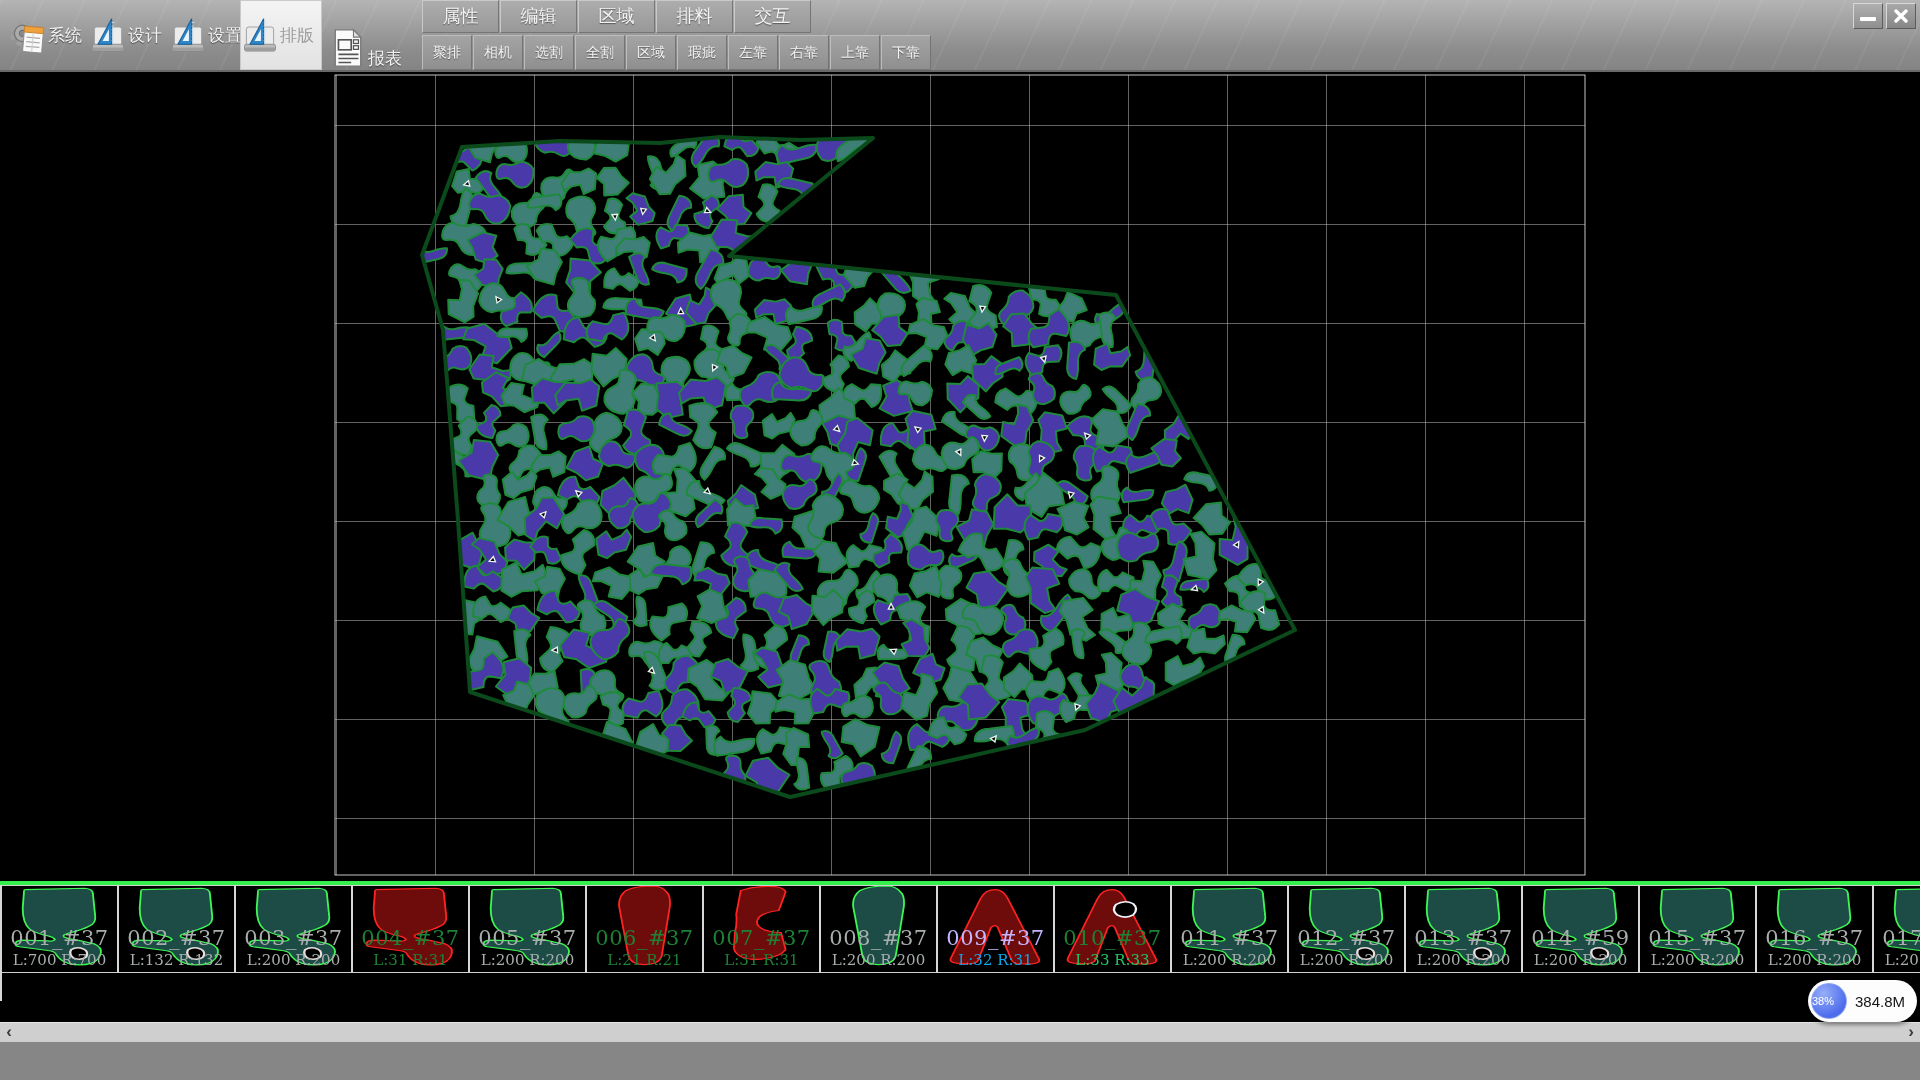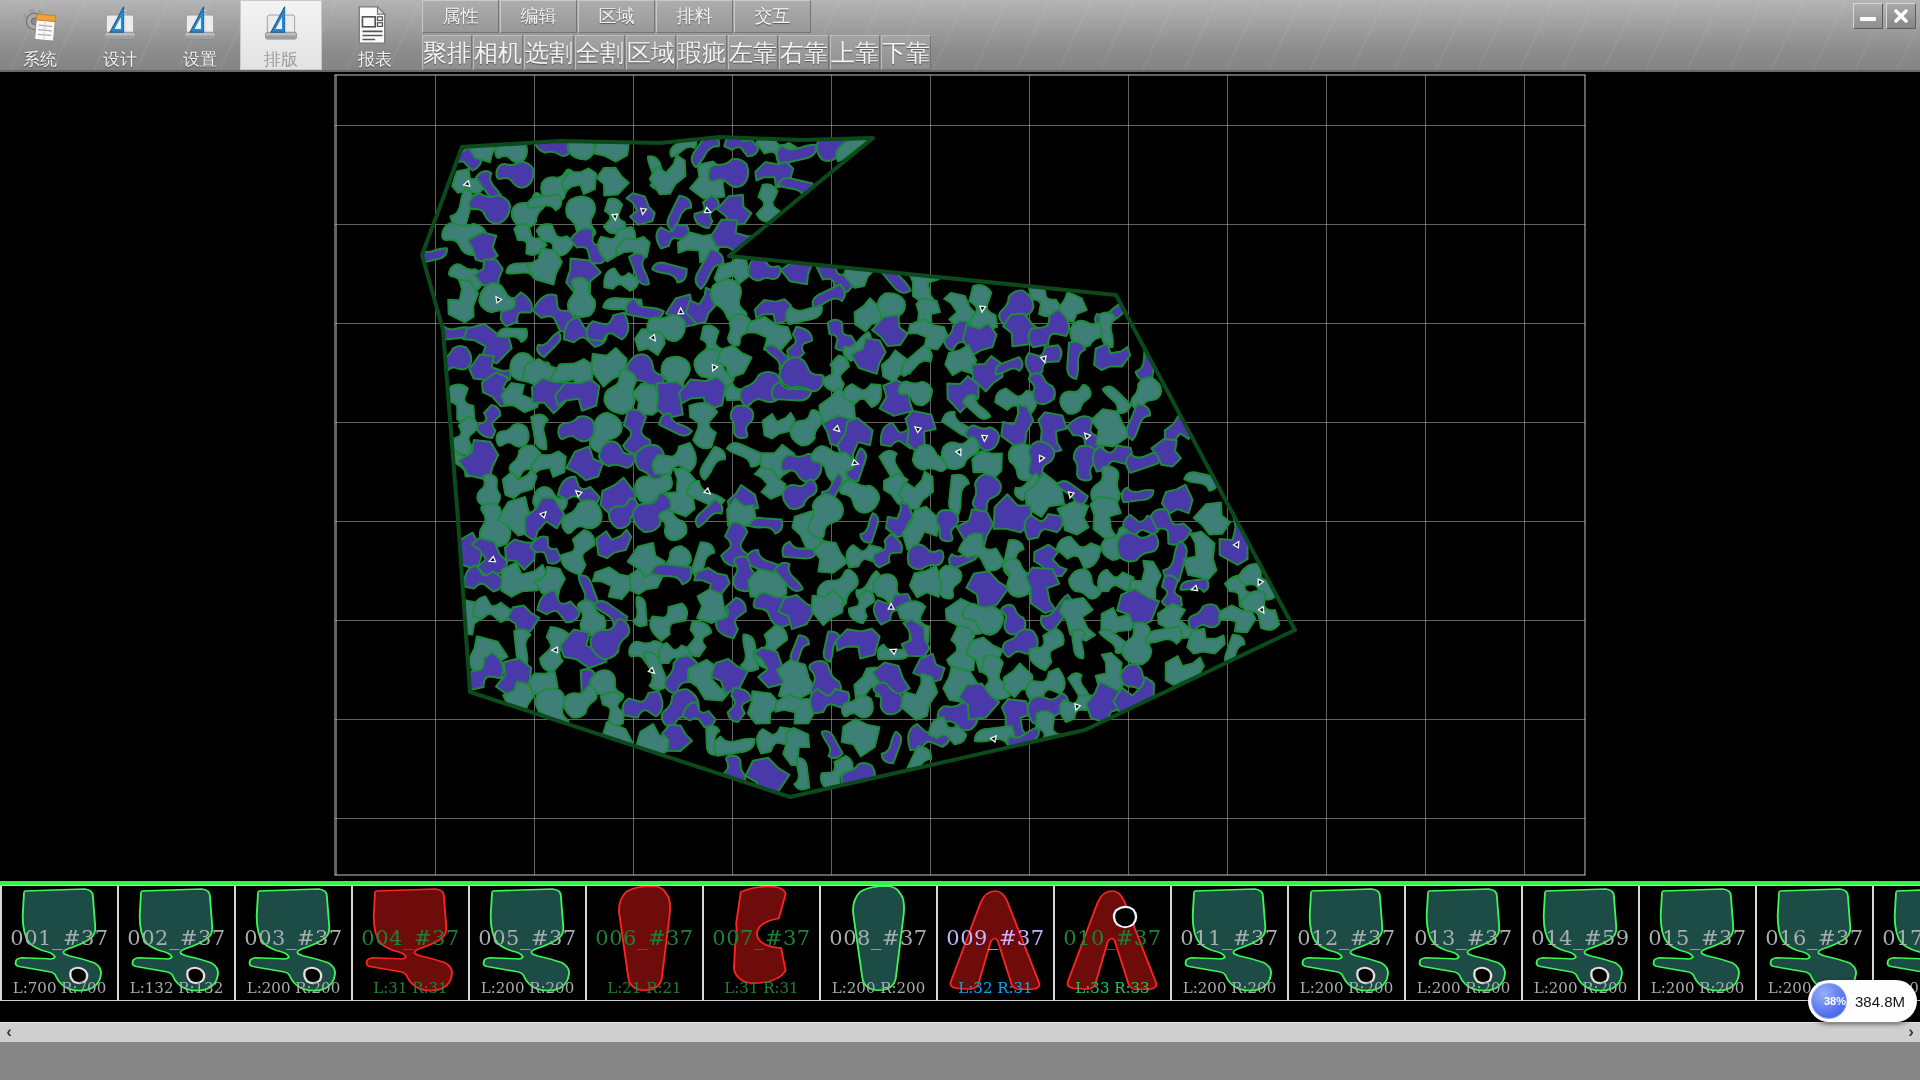--- a/index.html
+++ b/index.html
@@ -13,21 +13,21 @@
   
   #toolbar {
     position:absolute; left:0; top:0; width:1920px; height:72px;
     background:
       repeating-linear-gradient(115deg, rgba(255,255,255,.05) 0 2px, rgba(0,0,0,0) 2px 38px),
       linear-gradient(#b4b4b4, #8d8d8d 70%, #848484);
     border-bottom:2px solid #686868;
   }
   .bigbtn {
     position:absolute; top:0; height:70px; width:64px; cursor:default;
-    display:flex; flex-direction:column; align-items:center; justify-content:flex-start;
+    display:flex; flex-direction:row; align-items:center; justify-content:flex-start;
   }
   .bigbtn .icon { margin-top:3px; width:40px; height:44px; }
   .bigbtn .blabel {
     font-size:17px; color:#f2f2f2; text-shadow:0 1px 1px #4a4a4a;
     margin-top:1px; white-space:nowrap;
   }
   .bigbtn.selected {
     background:linear-gradient(#f4f4f4,#e2e2e2); width:82px;
     box-shadow:inset 0 0 0 1px #c9c9c9;
   }
@@ -38,21 +38,21 @@
   #menu-row1 .mbtn {
     width:77px; height:33px; line-height:31px; text-align:center;
     font-size:18px; color:#f4f4f4; text-shadow:0 1px 1px #555;
     background:linear-gradient(#adadad,#989898);
     border:1px solid; border-color:#c9c9c9 #757575 #757575 #c9c9c9;
     margin-right:1px;
   }
   #menu-row2 { left:422px; top:35px; height:35px; }
   #menu-row2 .mbtn {
     width:50px; height:35px; line-height:33px; text-align:center;
-    font-size:24px; color:#f4f4f4; text-shadow:0 1px 1px #555;
+    font-size:14px; color:#f4f4f4; text-shadow:0 1px 1px #555;
     background:linear-gradient(#a4a4a4,#8f8f8f);
     border:1px solid; border-color:#bdbdbd #747474 #747474 #bdbdbd;
     margin-right:1px;
   }
   .winbtn {
     position:absolute; top:3px; width:30px; height:26px;
     display:flex; align-items:center; justify-content:center;
     background:linear-gradient(#b0b0b0,#8f8f8f);
     border:1px solid; border-color:#d8d8d8 #5c5c5c #5c5c5c #d8d8d8;
   }
@@ -64,21 +64,21 @@
   #canvas-wrap { position:absolute; left:0; top:72px; width:1920px; height:809px; background:#000; }
 
   
   #strip-accent { position:absolute; left:0; top:881px; width:1920px; height:4px; }
   #parts-strip {
     position:absolute; left:0; top:885px; width:1920px; height:116px;
     display:flex; overflow:hidden; background:#000;
     border-left:2px solid #d8d8d8;
   }
   .cell {
-    position:relative; flex:none; width:117px; height:116px; background:#000;
+    position:relative; flex:none; width:117px; height:88px; background:#000;
     border-right:2px solid #d8d8d8; border-top:1px solid #cfcfcf; border-bottom:1px solid #cfcfcf;
   }
   .cell svg { position:absolute; left:0; top:0; width:100%; height:100%; }
   .pname {
     position:absolute; top:40px; left:0; width:100%; text-align:center;
     font-family:"DejaVu Serif", serif; font-size:21px; letter-spacing:0.5px;
   }
   .pvals {
     position:absolute; bottom:3px; left:0; width:100%; text-align:center;
     font-family:"DejaVu Serif", serif; font-size:15px;
@@ -100,22 +100,22 @@
   
   #status-badge {
     position:absolute; left:1808px; top:980px; height:42px; z-index:5;
     display:flex; align-items:center; padding:0 12px 0 3px;
     background:#fdfdfd; border-radius:21px; box-shadow:0 2px 5px rgba(0,0,0,.55);
   }
   #badge-circle {
     width:36px; height:36px; border-radius:50%;
     background:radial-gradient(circle at 35% 28%, #96aef8, #4d6cec 70%);
     border:1px solid #8fa6f5;
-    display:flex; align-items:center; justify-content:flex-end;
-    color:#fff; font-size:11px; font-weight:bold;
+    display:flex; align-items:center; justify-content:flex-start;
+    color:#fff; font-size:11px; font-weight:normal;
   }
   #badge-mem { margin-left:8px; font-size:15px; color:#141414; }
 </style>
 </head>
 <body>
 
 <div id="app">
 
   <div id="toolbar">
     <div id="main-buttons">

